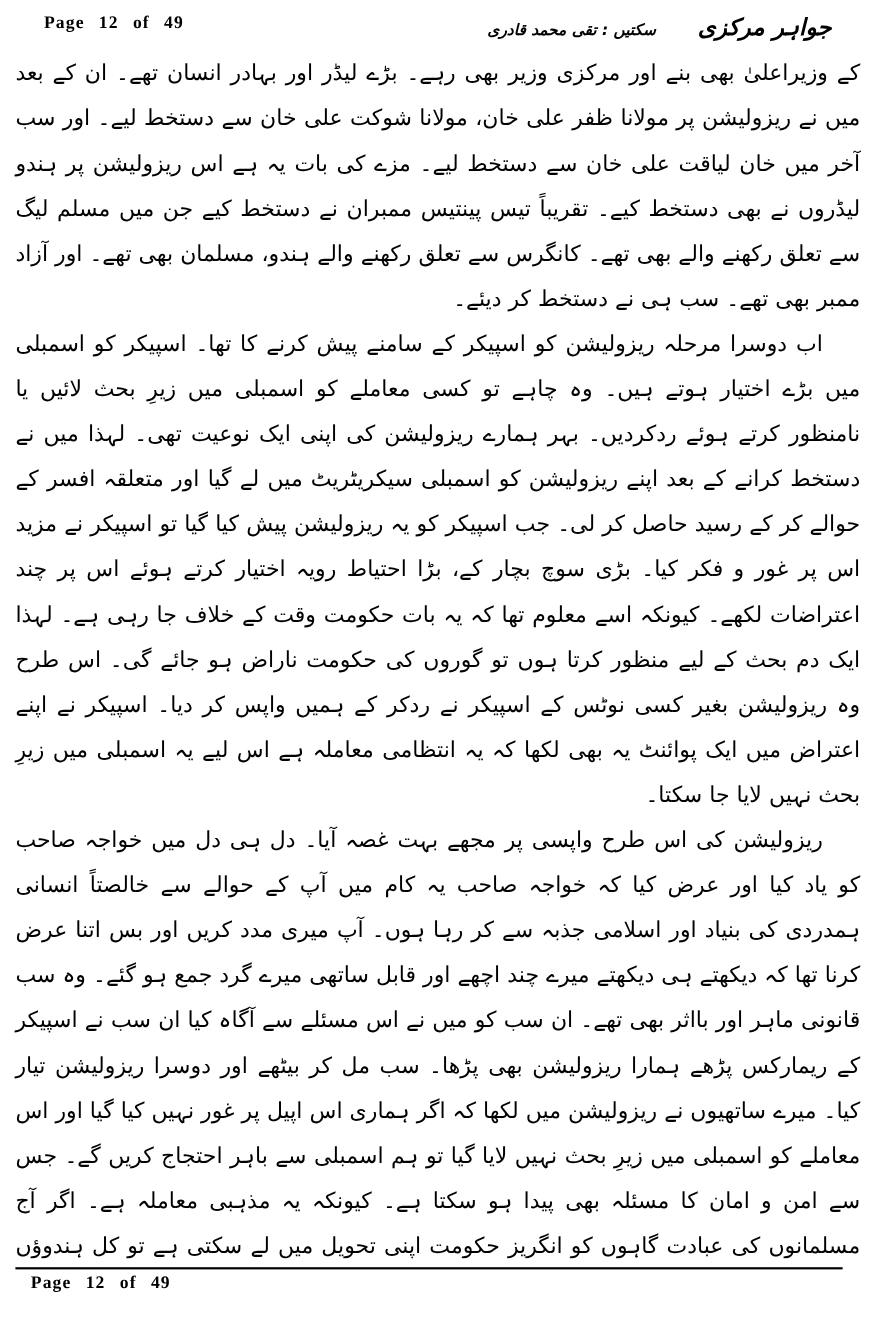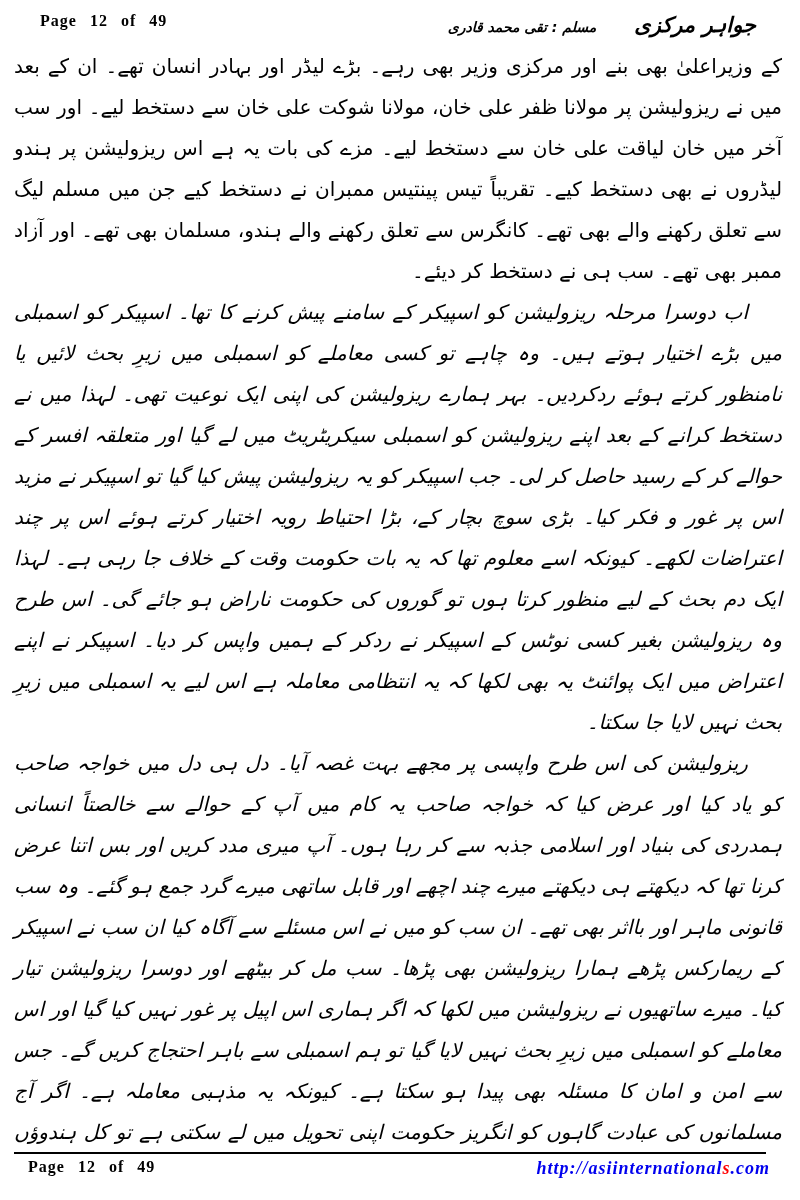--- a/index.html
+++ b/index.html
@@ -62,21 +62,21 @@
     font-size: 20px;
     line-height: 41px;
     padding: 2px 2px 0 2px;
     height: 1100px;
     overflow: hidden;
   }
   .body-text p {
     text-align: justify;
     text-justify: inter-word;
   }
-  .body-text p.indented { text-indent: 34px; font-style: italic; }
+  .body-text p.indented { text-indent: 34px; }
   
   .footer {
     position: absolute;
     left: 0;
     bottom: 0;
     width: 800px;
     height: 48px;
   }
   .footer-rule {
     position: absolute;
@@ -108,34 +108,31 @@
 </style>
 </head>
 <body>
 
 <div class="page">
 
   <div class="header">
     <div class="page-label">Page 12 of 49</div>
     <div class="header-urdu">
       <div class="book-title">جواہر مرکزی</div>
-      <div class="compiler">مسلم : تقی محمد قادری</div>
+      <div class="compiler">سکتیں : تقی محمد قادری</div>
     </div>
   </div>
 
   <div class="body-text" dir="rtl" lang="ur">
     <p>کے وزیراعلیٰ بھی بنے اور مرکزی وزیر بھی رہے۔ بڑے لیڈر اور بہادر انسان تھے۔ ان کے بعد میں نے ریزولیشن پر مولانا ظفر علی خان، مولانا شوکت علی خان سے دستخط لیے۔ اور سب آخر میں خان لیاقت علی خان سے دستخط لیے۔ مزے کی بات یہ ہے اس ریزولیشن پر ہندو لیڈروں نے بھی دستخط کیے۔ تقریباً تیس پینتیس ممبران نے دستخط کیے جن میں مسلم لیگ سے تعلق رکھنے والے بھی تھے۔ کانگرس سے تعلق رکھنے والے ہندو، مسلمان بھی تھے۔ اور آزاد ممبر بھی تھے۔ سب ہی نے دستخط کر دیئے۔</p>
     <p class="indented">اب دوسرا مرحلہ ریزولیشن کو اسپیکر کے سامنے پیش کرنے کا تھا۔ اسپیکر کو اسمبلی میں بڑے اختیار ہوتے ہیں۔ وہ چاہے تو کسی معاملے کو اسمبلی میں زیرِ بحث لائیں یا نامنظور کرتے ہوئے ردکردیں۔ بہر ہمارے ریزولیشن کی اپنی ایک نوعیت تھی۔ لہذا میں نے دستخط کرانے کے بعد اپنے ریزولیشن کو اسمبلی سیکریٹریٹ میں لے گیا اور متعلقہ افسر کے حوالے کر کے رسید حاصل کر لی۔ جب اسپیکر کو یہ ریزولیشن پیش کیا گیا تو اسپیکر نے مزید اس پر غور و فکر کیا۔ بڑی سوچ بچار کے، بڑا احتیاط رویہ اختیار کرتے ہوئے اس پر چند اعتراضات لکھے۔ کیونکہ اسے معلوم تھا کہ یہ بات حکومت وقت کے خلاف جا رہی ہے۔ لہذا ایک دم بحث کے لیے منظور کرتا ہوں تو گوروں کی حکومت ناراض ہو جائے گی۔ اس طرح وہ ریزولیشن بغیر کسی نوٹس کے اسپیکر نے ردکر کے ہمیں واپس کر دیا۔ اسپیکر نے اپنے اعتراض میں ایک پوائنٹ یہ بھی لکھا کہ یہ انتظامی معاملہ ہے اس لیے یہ اسمبلی میں زیرِ بحث نہیں لایا جا سکتا۔</p>
     <p class="indented">ریزولیشن کی اس طرح واپسی پر مجھے بہت غصہ آیا۔ دل ہی دل میں خواجہ صاحب کو یاد کیا اور عرض کیا کہ خواجہ صاحب یہ کام میں آپ کے حوالے سے خالصتاً انسانی ہمدردی کی بنیاد اور اسلامی جذبہ سے کر رہا ہوں۔ آپ میری مدد کریں اور بس اتنا عرض کرنا تھا کہ دیکھتے ہی دیکھتے میرے چند اچھے اور قابل ساتھی میرے گرد جمع ہو گئے۔ وہ سب قانونی ماہر اور بااثر بھی تھے۔ ان سب کو میں نے اس مسئلے سے آگاہ کیا ان سب نے اسپیکر کے ریمارکس پڑھے ہمارا ریزولیشن بھی پڑھا۔ سب مل کر بیٹھے اور دوسرا ریزولیشن تیار کیا۔ میرے ساتھیوں نے ریزولیشن میں لکھا کہ اگر ہماری اس اپیل پر غور نہیں کیا گیا اور اس معاملے کو اسمبلی میں زیرِ بحث نہیں لایا گیا تو ہم اسمبلی سے باہر احتجاج کریں گے۔ جس سے امن و امان کا مسئلہ بھی پیدا ہو سکتا ہے۔ کیونکہ یہ مذہبی معاملہ ہے۔ اگر آج مسلمانوں کی عبادت گاہوں کو انگریز حکومت اپنی تحویل میں لے سکتی ہے تو کل ہندوؤں کی عبادت گاہیں بھی محفوظ نہیں رہ سکتیں وغیرہ وغیرہ۔ ریزولیشن تیار ہوتے ہی میں نے 35 یا 40 کاپیاں خود ہی ٹائپ کیں۔ اس زمانے میں فوٹو اسٹیٹ مشین نہیں تھی۔ لہذا سارا کام ٹائپ ہی سے ہوتا تھا۔ اس کے بعد ممبران کو میں نے ایک ایک کاپی فراہم کر دی اور دوسری ایک کاپی پر ان سے دستخط لے لیے۔</p>
     <p class="indented">جیسے ہی نمائندگان ممبر حضرات کو اسپیکر کے اعتراضات کا پتا چلا وہ سب مجھے زوردار انداز میں کہنے لگے کہ ہمیں کچھ مواد دو۔ بہر حال میں سیکنڈ ریزولیشن بھی دوبارہ اسمبلی سیکرٹریٹ میں جمع کرا دیا۔ معلوم ہوتا تھا کہ ہر ممبر ذہنی طور پر اس ریزولیشن پر متفق ہے۔ اسمبلی میں ایک نئی موومنٹ بن چکی ہے اور اسمبلی میں چہ میگوئیاں شروع ہو چکی تھیں۔ ادھر چودھری محمد علی ( سابق وزیراعظم</p>
   </div>
 
   <div class="footer">
     <div class="footer-rule"></div>
     <div class="footer-inner">
       <div class="page-label">Page 12 of 49</div>
-      <a href="#" class="site-link" title="http://asiinternationals.com">
-        <span>http://asiinternational</span><span class="hl">s</span><span>.com</span>
-      </a>
     </div>
   </div>
 
 </div>
 
 </body></html>

